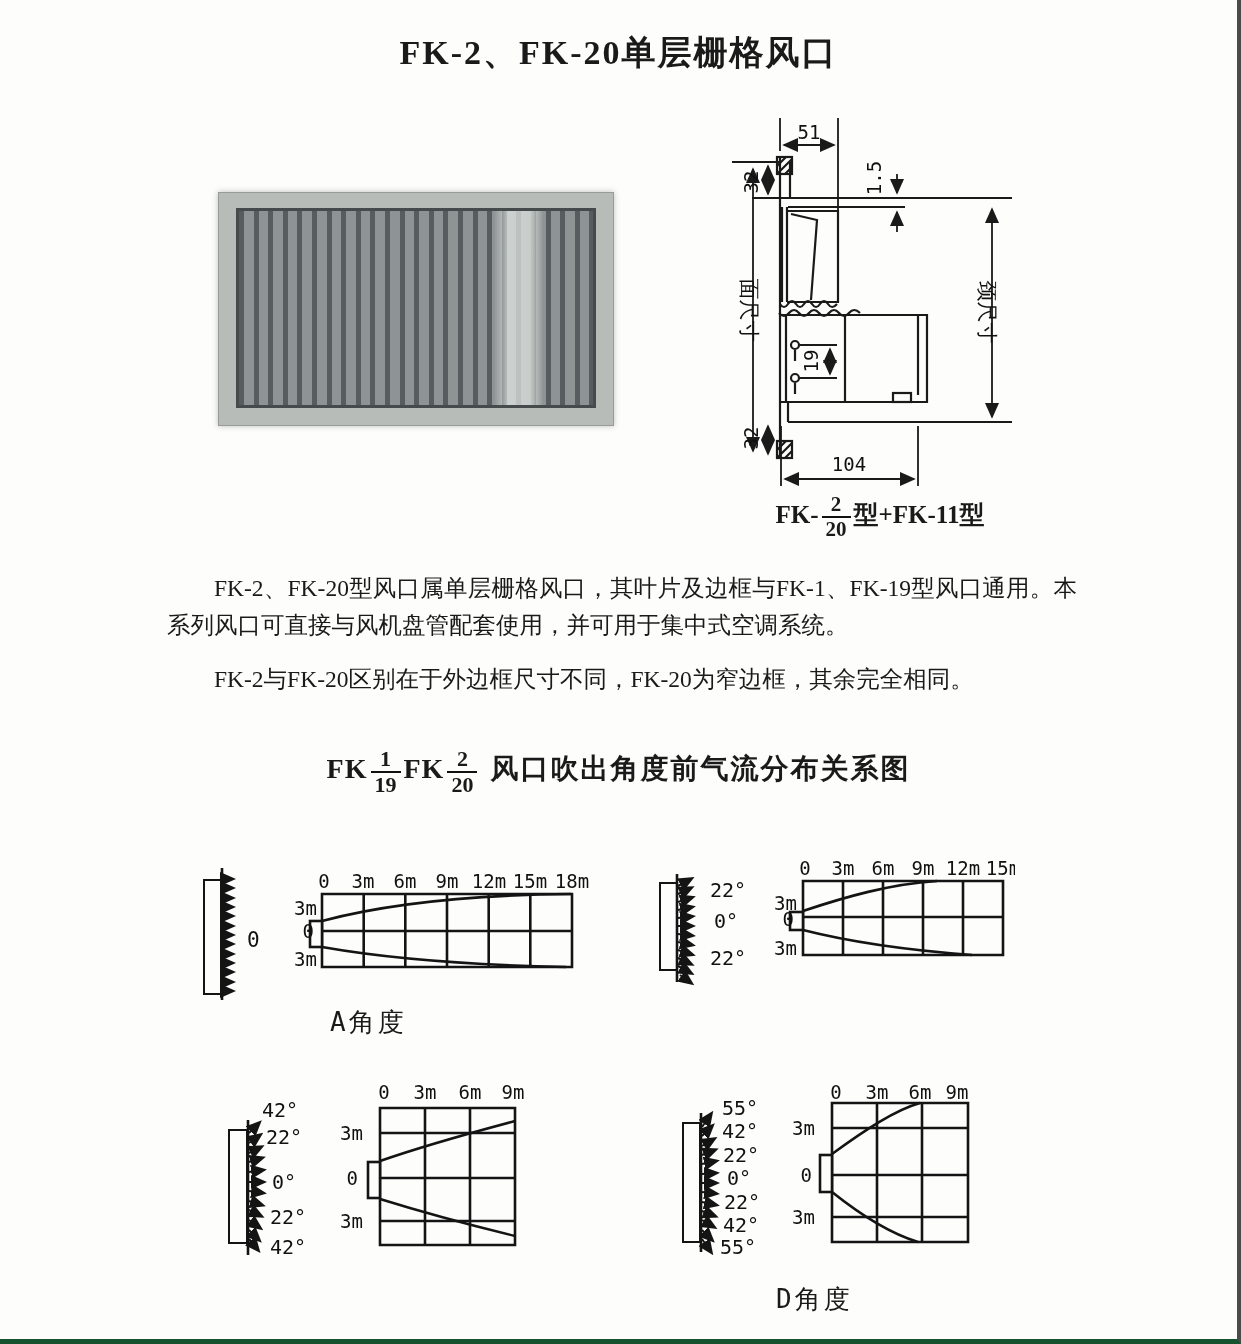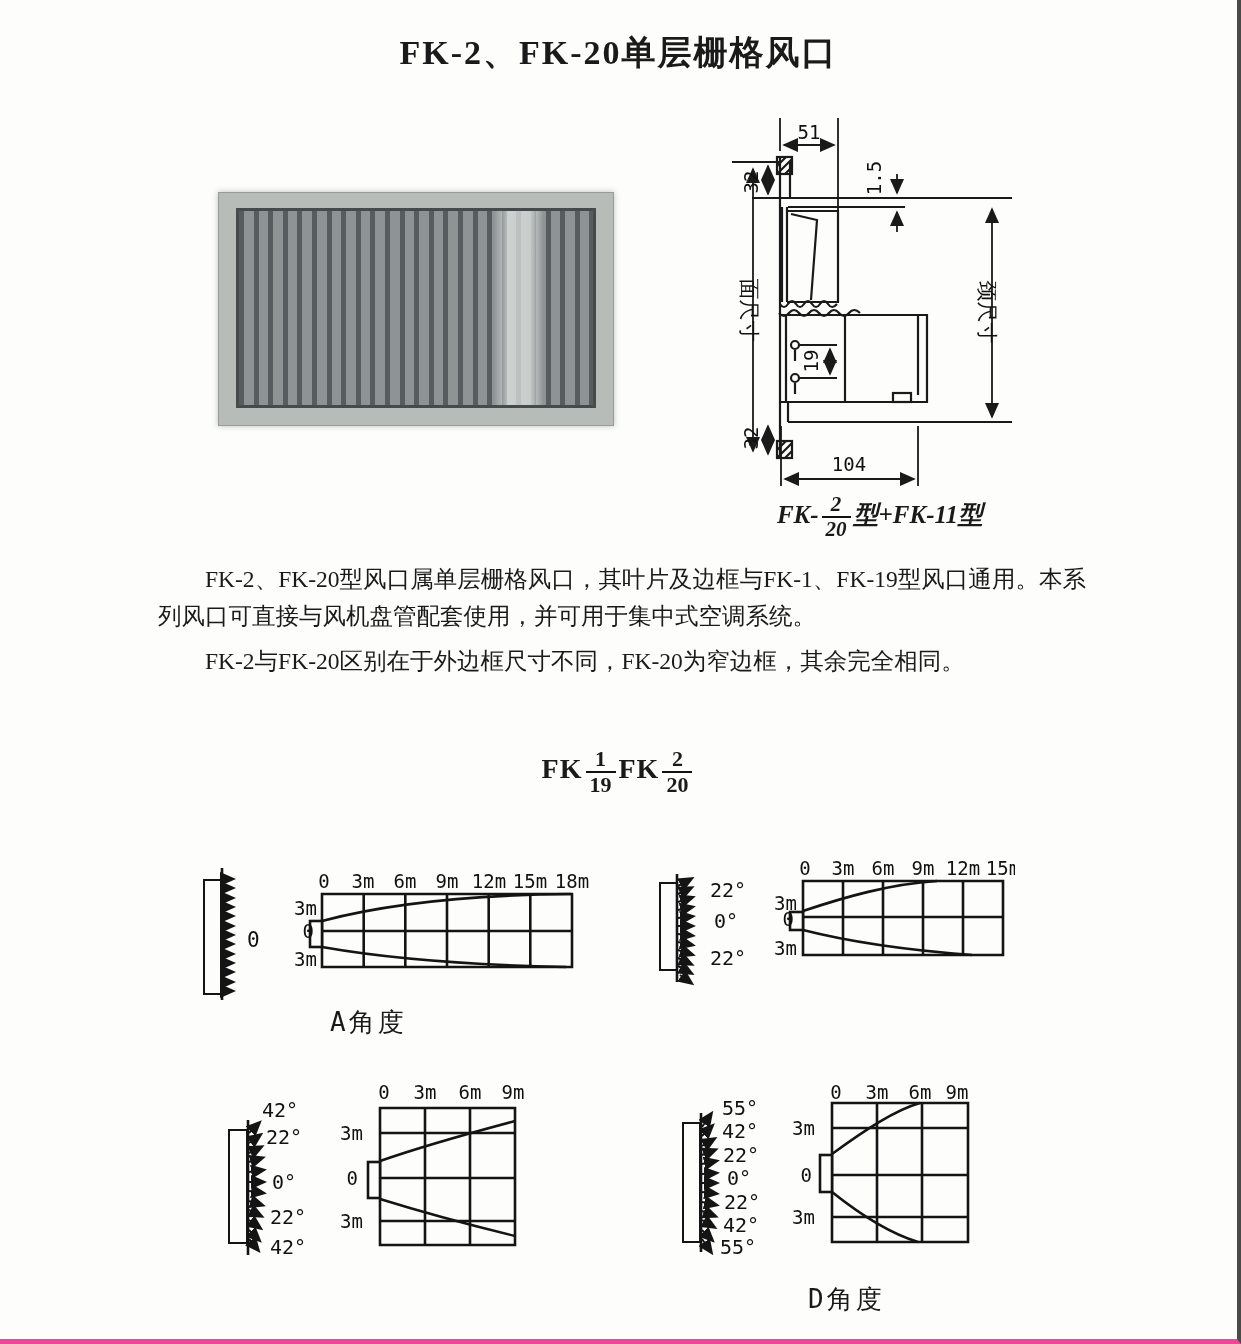--- a/index.html
+++ b/index.html
@@ -1,36 +1,36 @@
 <!DOCTYPE html>
 <html><head>
 <meta charset="utf-8">
 <style>
   html,body{margin:0;padding:0;background:#e8e8e6;}
   .page{position:relative;width:1241px;height:1344px;background:#fdfdfc;overflow:hidden;
         font-family:"Liberation Serif", serif;color:#1a1a1a;
-        border-right:4px solid #4a4a4a;border-bottom:5px solid #ec4899;box-sizing:border-box;}
+        border-right:4px solid #4a4a4a;border-bottom:5px solid #14532d;box-sizing:border-box;}
   .abs{position:absolute;}
   .title{top:30px;left:0;width:100%;text-align:center;font-size:34px;font-weight:bold;letter-spacing:2px;}
   
   .photo{left:218px;top:192px;width:394px;height:232px;background:#b7bcb9;border:1px solid #979c99;box-shadow:0 0 6px rgba(0,0,0,.25);}
   .photo-inner{position:absolute;left:17px;top:15px;right:17px;bottom:17px;
         background:repeating-linear-gradient(90deg,#575d5e 0 5px,#8e9494 5px 14.6px);
         border:3px solid #454a4b;}
   .photo-sheen{position:absolute;left:0;top:0;width:100%;height:100%;
         background:linear-gradient(90deg,rgba(255,255,255,0) 72%,rgba(225,230,227,.75) 76%,rgba(219,224,221,.75) 83%,rgba(255,255,255,0) 86%);}
   
   .capline{font-weight:bold;font-size:25px;}
   .frac{display:inline-flex;flex-direction:column;align-items:center;vertical-align:middle;line-height:1;margin:0 3px;}
   .frac .num{font-size:21px;font-weight:bold;padding:0 4px 1px 4px;}
   .frac .den{font-size:21px;font-weight:bold;border-top:2.5px solid #111;padding:1px 4px 0 4px;}
-  .drawcap{left:700px;top:494px;width:360px;text-align:center;font-style:italic;}
+  .drawcap{left:700px;top:494px;width:360px;text-align:center;}
   
   .bodytext{left:150px;top:553px;width:944px;font-size:23.5px;line-height:37px;text-align:justify;}
-  .bodytext p{margin:8px;text-indent:2em;}
+  .bodytext p{margin:17px;text-indent:2em;}
   
   .heading{top:748px;left:0;width:100%;text-align:center;font-weight:bold;font-size:28px;}
   .heading .frac .num,.heading .frac .den{font-size:22px;}
   .heading .fk{font-family:"Liberation Serif",serif;letter-spacing:1px;}
   .heading .htext{margin-left:10px;letter-spacing:2px;}
   
   .chartcap{width:240px;text-align:left;font-size:26px;letter-spacing:3px;
             font-family:"DejaVu Sans Mono","Liberation Serif",serif;}
   svg text{font-family:"DejaVu Sans Mono",monospace;fill:#111;}
   svg text.cjk{font-family:"Liberation Serif",serif;}
@@ -117,21 +117,21 @@
     <p>FK-2与FK-20区别在于外边框尺寸不同，FK-20为窄边框，其余完全相同。</p>
   </div>
 
   <div class="abs heading">
     <span class="fk">FK</span><span class="frac">
         <span class="num">1</span>
         <span class="den">19</span>
       </span><span class="fk">FK</span><span class="frac">
         <span class="num">2</span>
         <span class="den">20</span>
-      </span>
+      </span><span class="htext">风口吹出角度前气流分布关系图</span>
   </div>
 
   <svg class="abs" style="left:195px;top:858px" width="410" height="145" viewBox="195 858 410 145">
     <defs>
         <marker id="aw" markerWidth="8" markerHeight="7" refX="6" refY="3.5" orient="auto">
           <path d="M0,0 L8,3.5 L0,7 z" fill="#141414"></path>
         </marker>
       </defs>
     <g stroke="#141414" stroke-width="2" fill="none">
       <rect x="204" y="880" width="17" height="114"></rect>
@@ -321,15 +321,15 @@
       <text x="877" y="1099">3m</text>
       <text x="920" y="1099">6m</text>
       <text x="957" y="1099">9m</text>
     </g>
     <g font-size="19" text-anchor="end">
       <text x="815" y="1135">3m</text>
       <text x="812" y="1182">0</text>
       <text x="815" y="1224">3m</text>
     </g>
   </svg>
-  <div class="abs chartcap" style="left:808px;top:1282px">D角度</div>
+  <div class="abs chartcap" style="left:776px;top:1282px">D角度</div>
 
 </div>
 
 </body></html>

